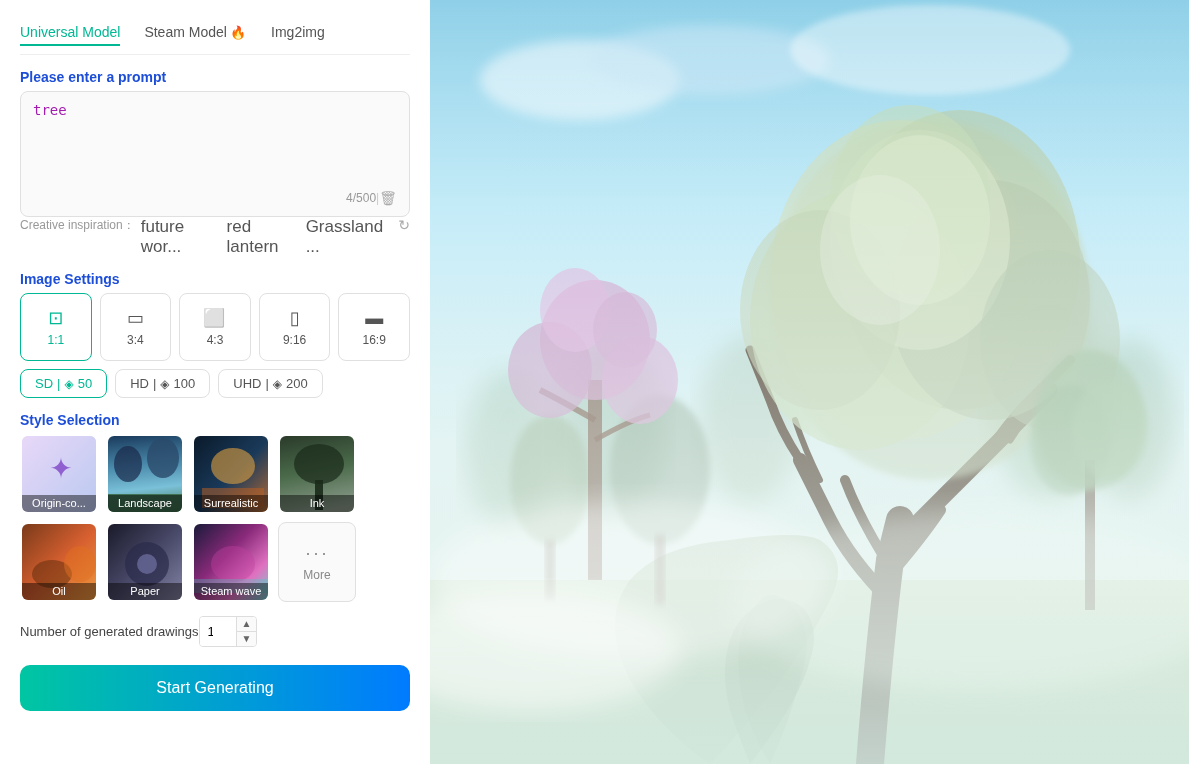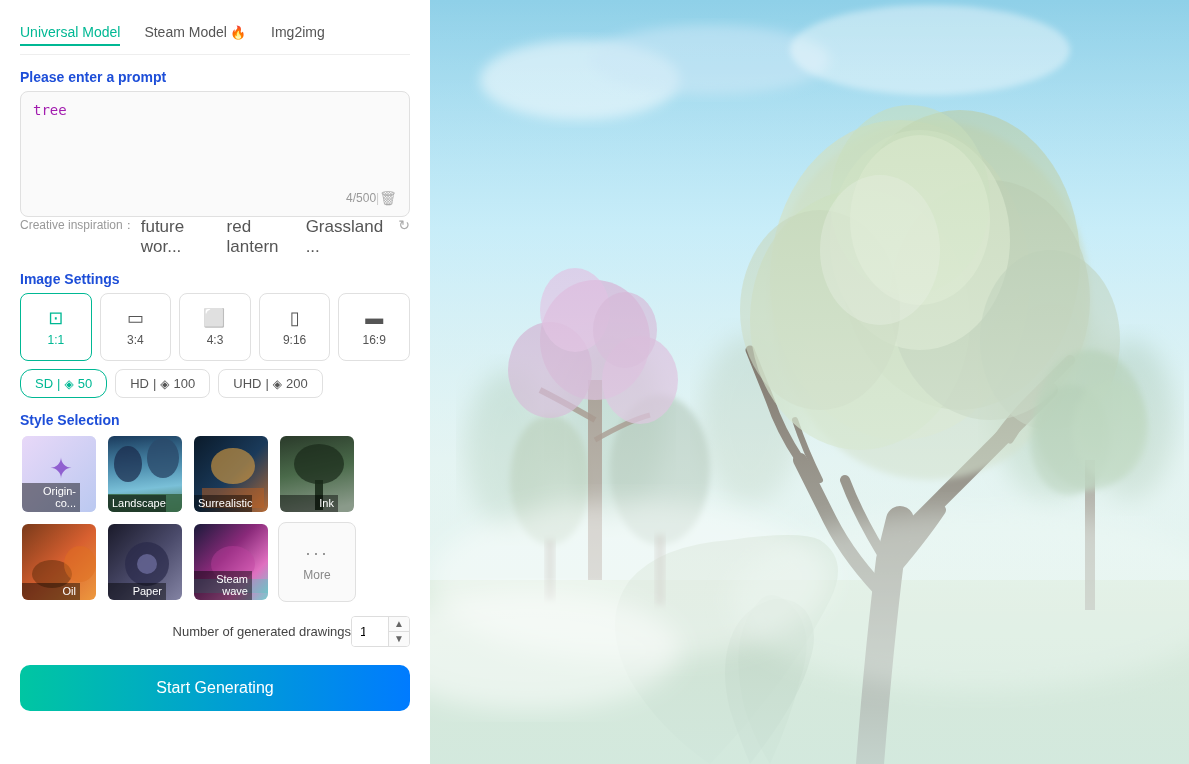--- a/index.html
+++ b/index.html
@@ -160,21 +160,20 @@
       border: 1px solid #e0e0e0;
       border-radius: 8px;
       cursor: pointer;
       font-size: 13px;
       color: #555;
       background: #fff;
     }
     .quality-btn.active {
       border-color: #00b894;
       color: #00b894;
-      border-radius: 12px;
     }
     .quality-btn .diamond {
       font-size: 12px;
     }
 
     
     .style-grid {
       display: flex;
       flex-wrap: wrap;
       gap: 8px;
@@ -188,25 +187,25 @@
       position: relative;
       border: 2px solid transparent;
     }
     .style-item.active {
       border-color: #00b894;
     }
     .style-item .style-label {
       position: absolute;
       bottom: 0;
       left: 0;
-      right: 16px;
+      right: 0;
       background: rgba(0,0,0,0.45);
       color: #fff;
       font-size: 11px;
-      text-align: right;
+      text-align: center;
       padding: 2px 4px 3px;
     }
     .style-more {
       width: 78px;
       height: 80px;
       border: 1px solid #e0e0e0;
       border-radius: 8px;
       display: flex;
       flex-direction: column;
       align-items: center;
@@ -219,21 +218,21 @@
     }
     .style-more .dots {
       font-size: 18px;
       letter-spacing: 2px;
     }
 
     
     .drawings-row {
       display: flex;
       align-items: center;
-      justify-content: flex-end;
+      justify-content: flex-start;
       font-size: 13px;
       color: #444;
     }
     .stepper-wrapper {
       display: flex;
       border: 1px solid #ddd;
       border-radius: 4px;
       overflow: hidden;
     }
     .stepper-val {

